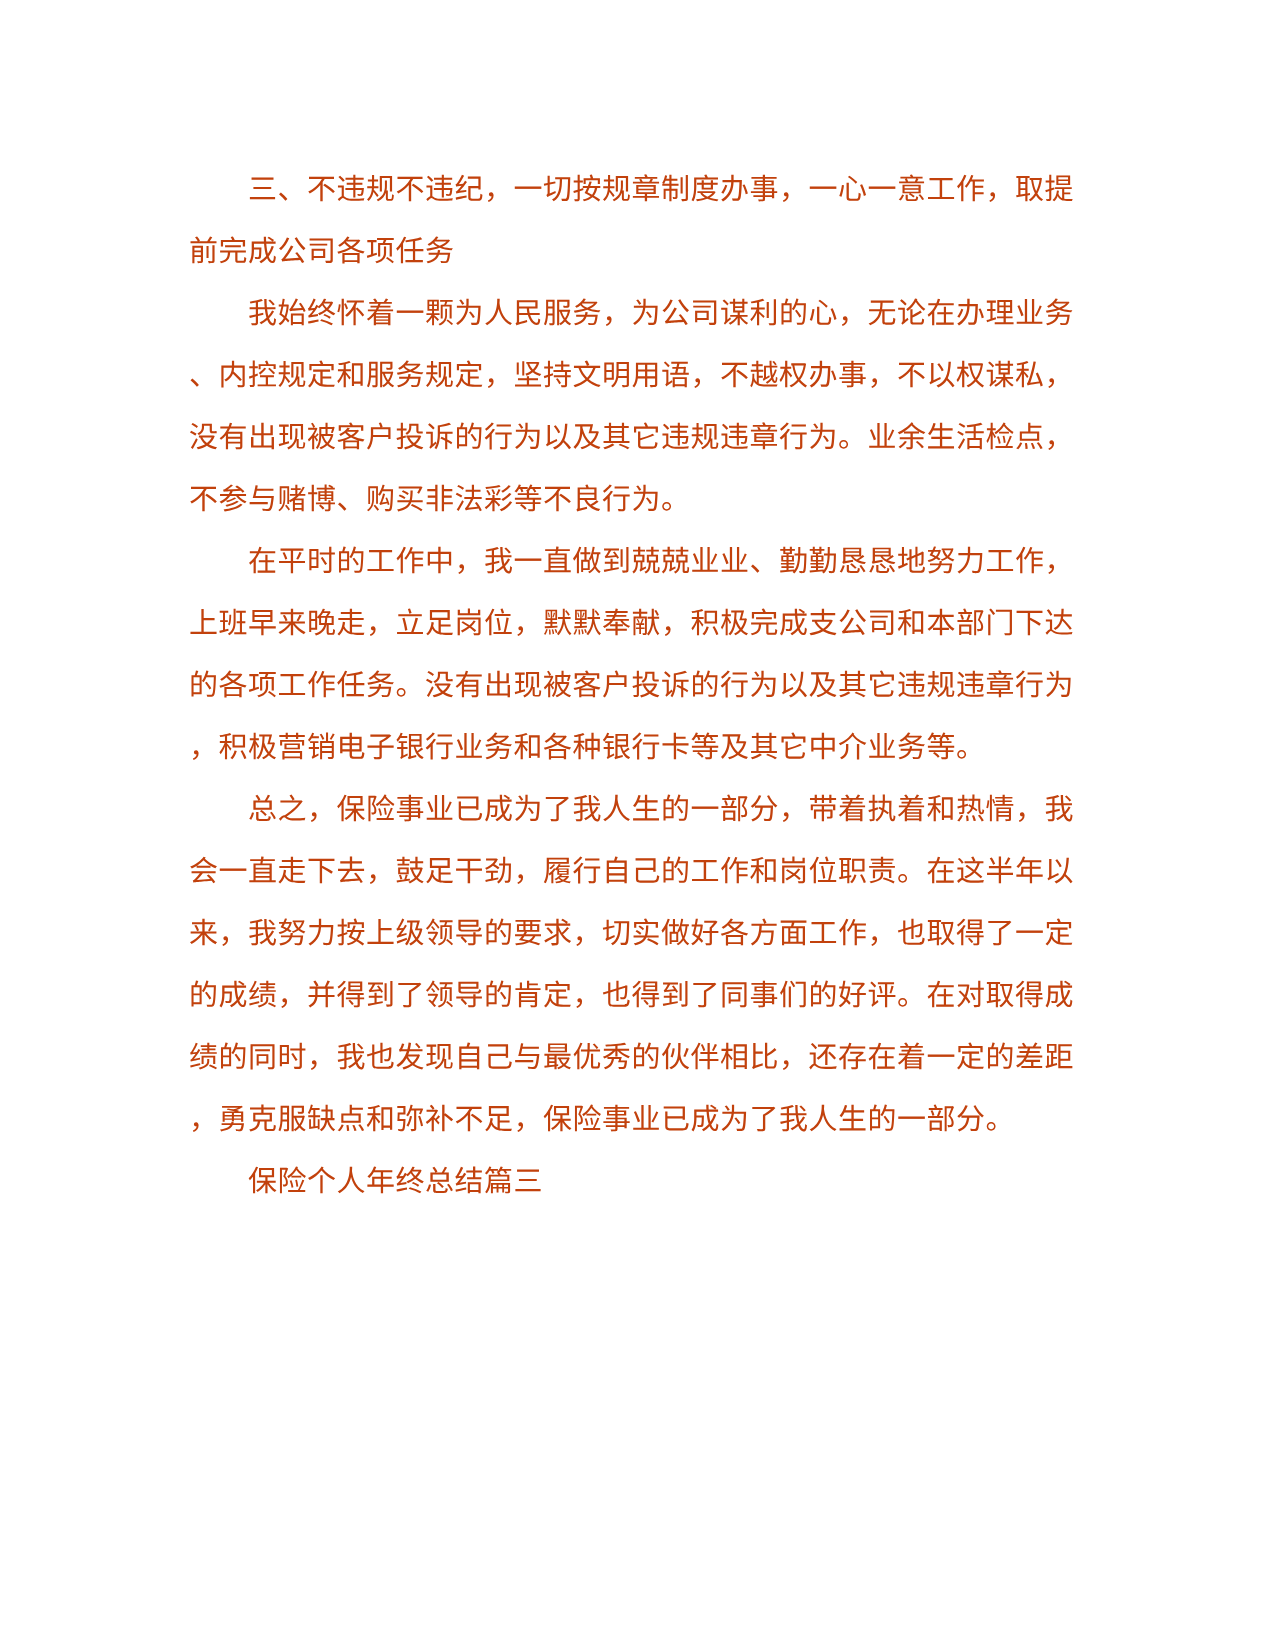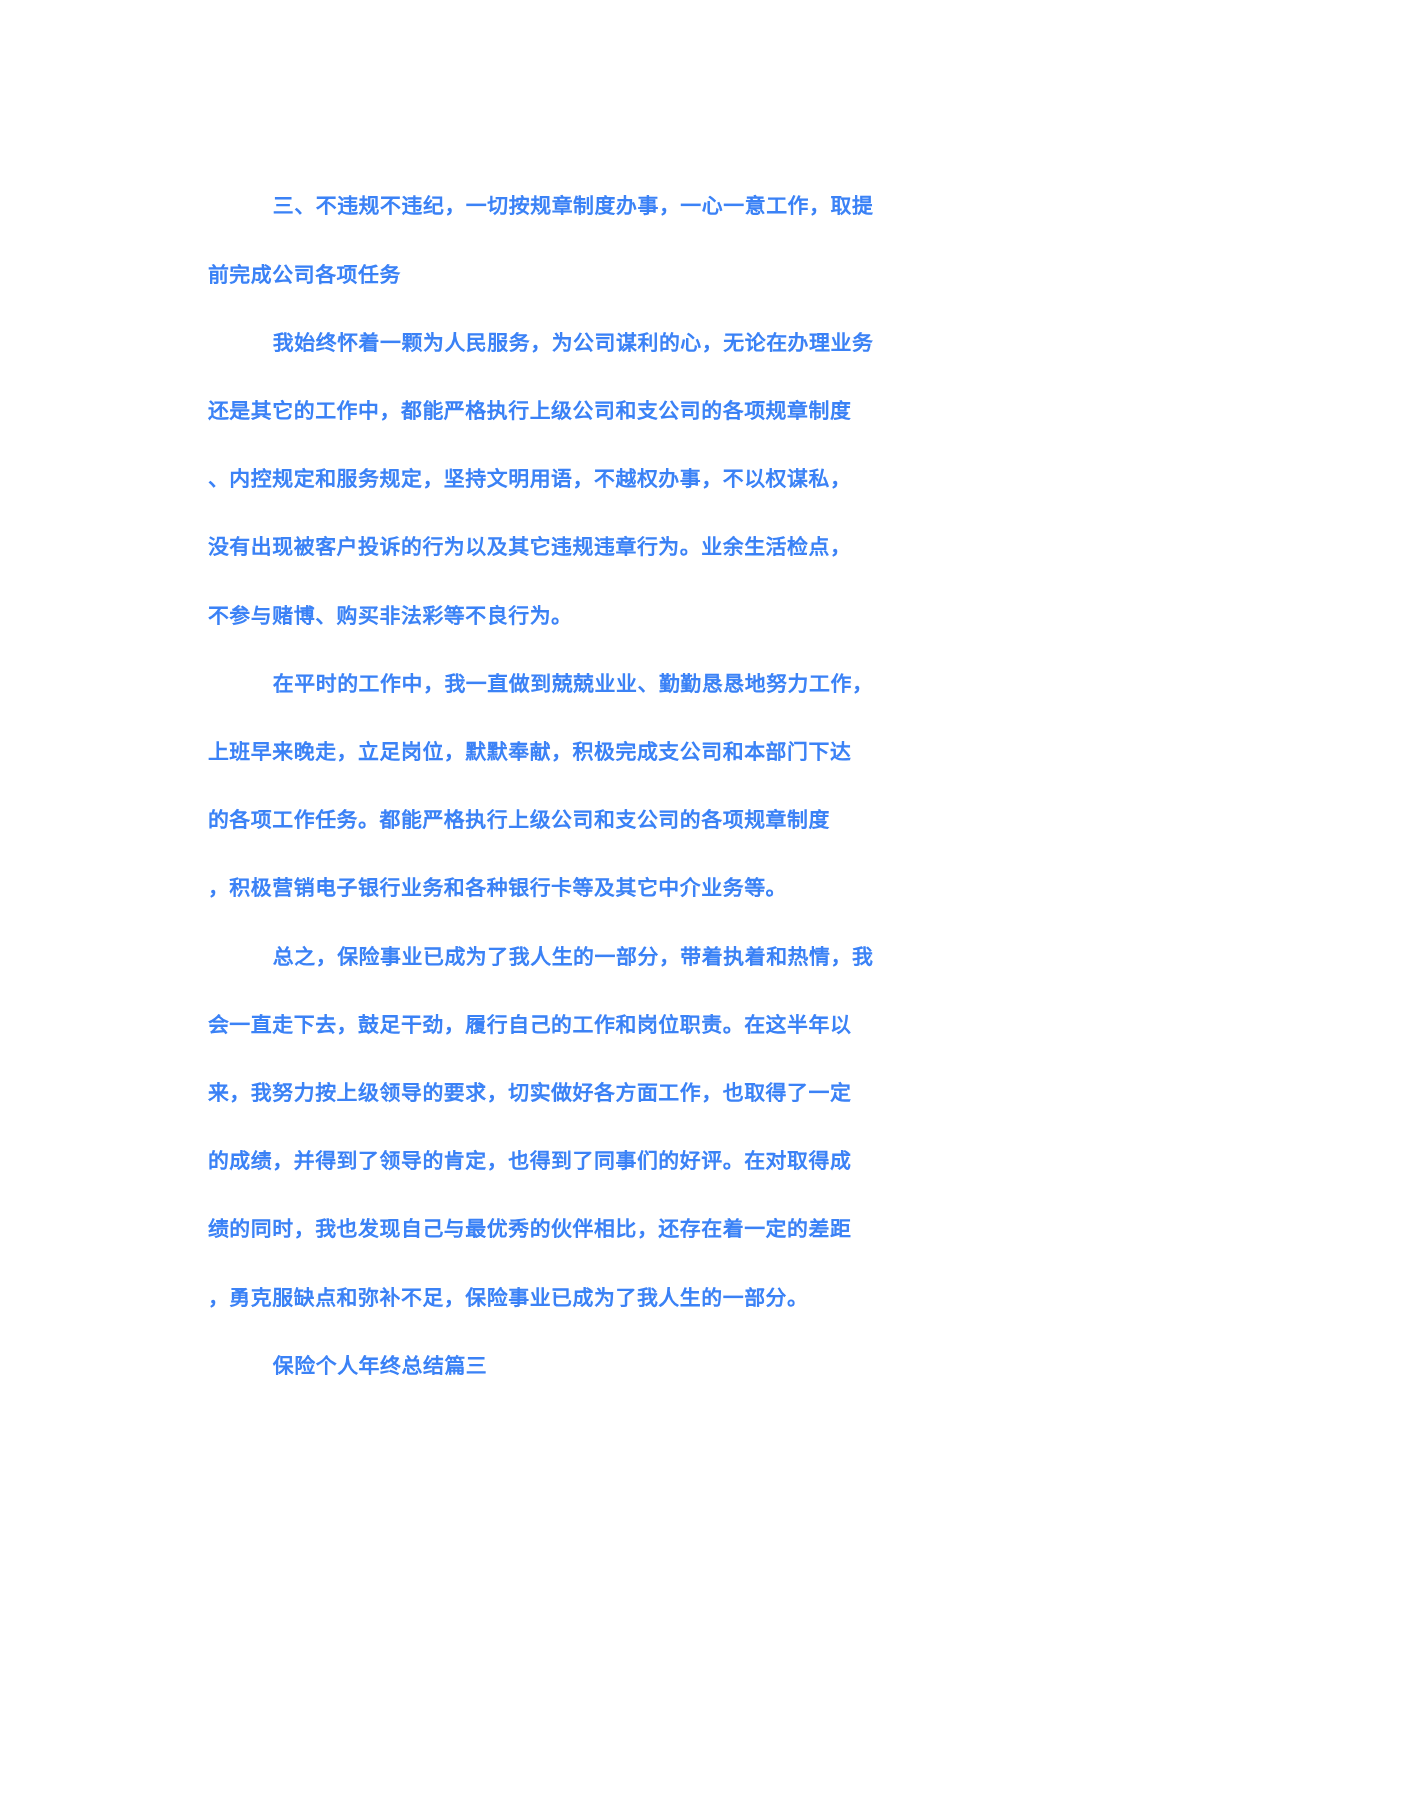--- a/index.html
+++ b/index.html
@@ -25,50 +25,49 @@
     top: 158px;
     width: 890px;
   }
   .paragraph {
     margin: 0;
     padding: 0;
   }
   .line {
     height: 62px;
     line-height: 62px;
-    font-size: 19px;
+    font-size: 29px;
     letter-spacing: 0.5px;
-    color: #3b82f6;
+    color: #c2410c;
     white-space: nowrap;
-    font-weight: 700;
+    font-weight: 400;
   }
   .line.indent {
     padding-left: 59px; 
   }
 </style>
 </head>
 <body>
 
 <div class="page">
   <div class="doc" id="doc">
       <div class="paragraph">
         <div class="line indent">三、不违规不违纪，一切按规章制度办事，一心一意工作，取提</div>
         <div class="line">前完成公司各项任务</div>
       </div>
       <div class="paragraph">
         <div class="line indent">我始终怀着一颗为人民服务，为公司谋利的心，无论在办理业务</div>
-        <div class="line">还是其它的工作中，都能严格执行上级公司和支公司的各项规章制度</div>
         <div class="line">、内控规定和服务规定，坚持文明用语，不越权办事，不以权谋私，</div>
         <div class="line">没有出现被客户投诉的行为以及其它违规违章行为。业余生活检点，</div>
         <div class="line">不参与赌博、购买非法彩等不良行为。</div>
       </div>
       <div class="paragraph">
         <div class="line indent">在平时的工作中，我一直做到兢兢业业、勤勤恳恳地努力工作，</div>
         <div class="line">上班早来晚走，立足岗位，默默奉献，积极完成支公司和本部门下达</div>
-        <div class="line">的各项工作任务。都能严格执行上级公司和支公司的各项规章制度</div>
+        <div class="line">的各项工作任务。没有出现被客户投诉的行为以及其它违规违章行为</div>
         <div class="line">，积极营销电子银行业务和各种银行卡等及其它中介业务等。</div>
       </div>
       <div class="paragraph">
         <div class="line indent">总之，保险事业已成为了我人生的一部分，带着执着和热情，我</div>
         <div class="line">会一直走下去，鼓足干劲，履行自己的工作和岗位职责。在这半年以</div>
         <div class="line">来，我努力按上级领导的要求，切实做好各方面工作，也取得了一定</div>
         <div class="line">的成绩，并得到了领导的肯定，也得到了同事们的好评。在对取得成</div>
         <div class="line">绩的同时，我也发现自己与最优秀的伙伴相比，还存在着一定的差距</div>
         <div class="line">，勇克服缺点和弥补不足，保险事业已成为了我人生的一部分。</div>
       </div>

